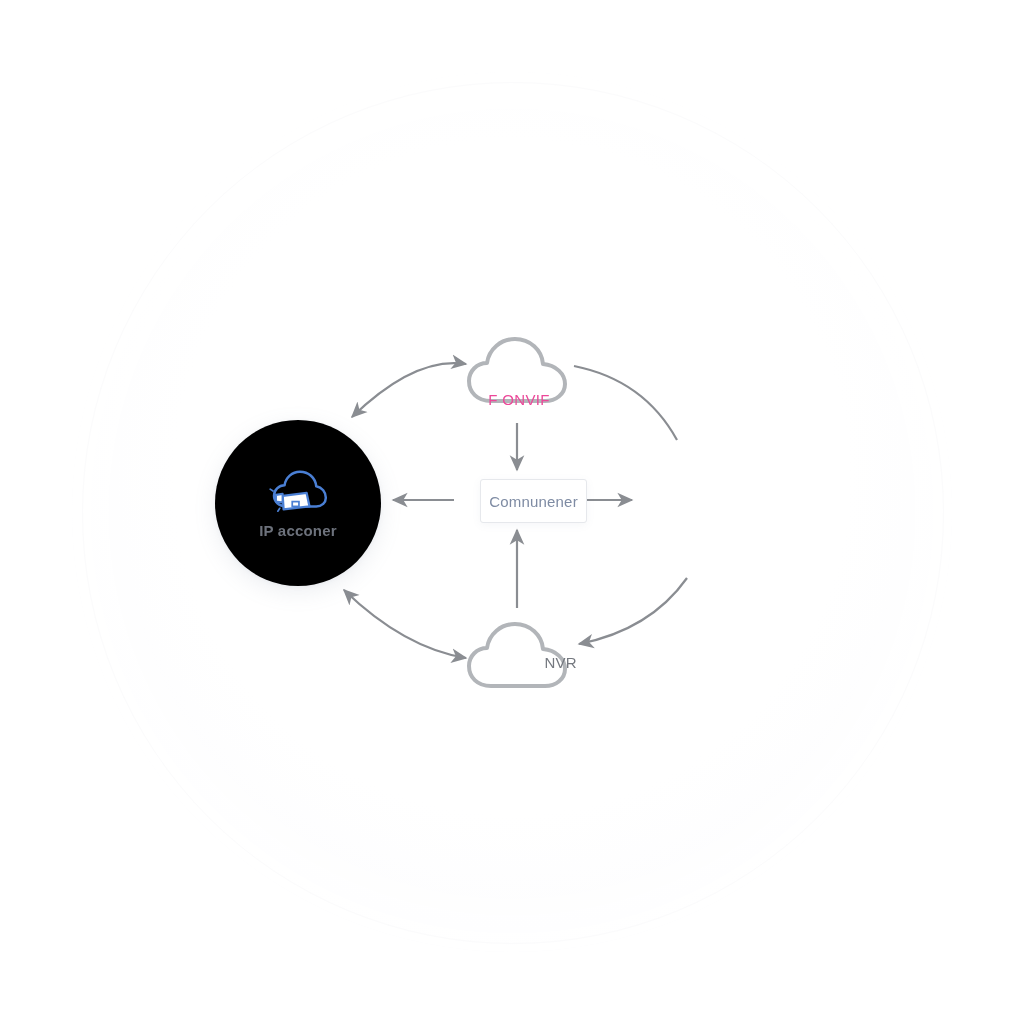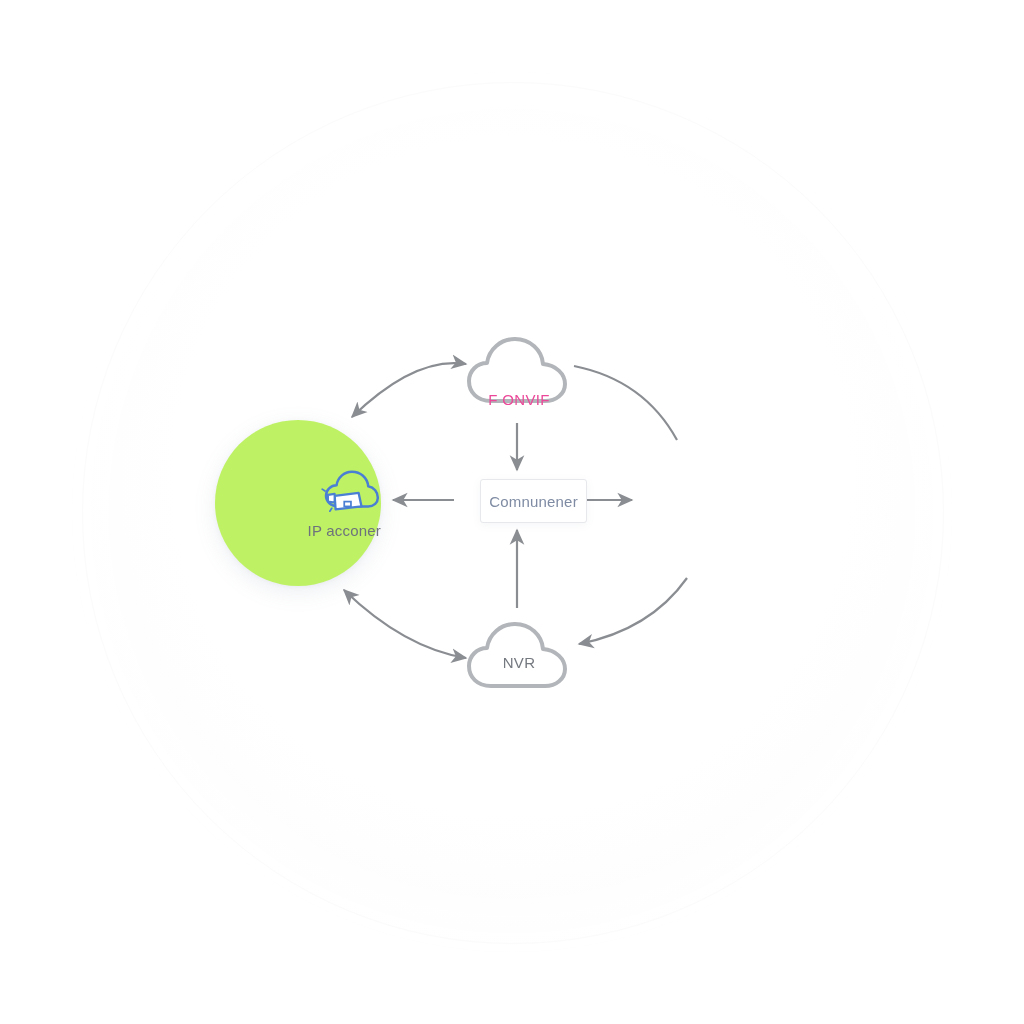--- a/index.html
+++ b/index.html
@@ -62,27 +62,28 @@
     width: 1024px;
     height: 1024px;
   }
 
   
   .circle-node {
     position: absolute;
     width: 166px;
     height: 166px;
     border-radius: 50%;
-    background: #bef264;
+    background: #000000;
     box-shadow: 0 6px 22px rgba(130,140,160,0.14),
                 0 1px 4px rgba(130,140,160,0.08);
     display: flex;
     flex-direction: column;
-    align-items: flex-end;
+    align-items: center;
     justify-content: center;
+    font-weight: bold;
   }
   #node-ip-camera { left: 215px; top: 420px; }
   #node-data-source { left: 641px; top: 420px; }
 
   .circle-icon {
     width: 62px;
     height: 48px;
     display: block;
     margin-bottom: 6px;
   }
@@ -107,21 +108,21 @@
     left: 0;
     top: 0;
     width: 116px;
     height: 96px;
   }
   .cloud-label-inside {
     position: absolute;
     left: 0;
     top: 44px;
     width: 116px;
-    text-align: center;
+    text-align: right;
     font-size: 15px;
     color: #74787f;
     letter-spacing: 0.3px;
   }
   .cloud-label-below {
     position: absolute;
     left: -22px;
     top: 66px;
     width: 160px;
     text-align: center;

